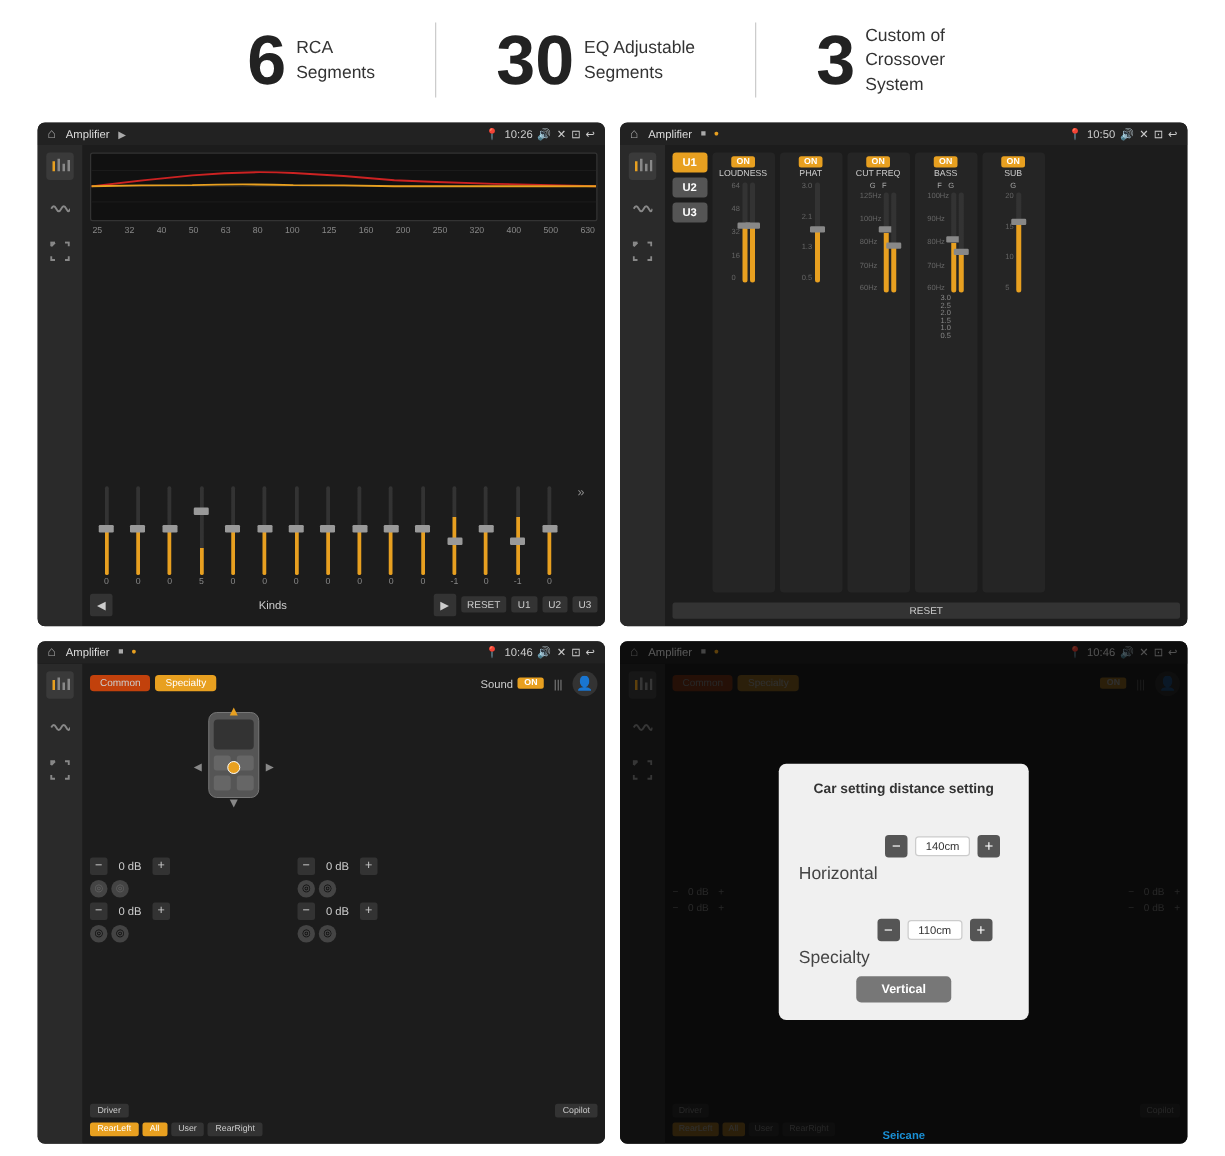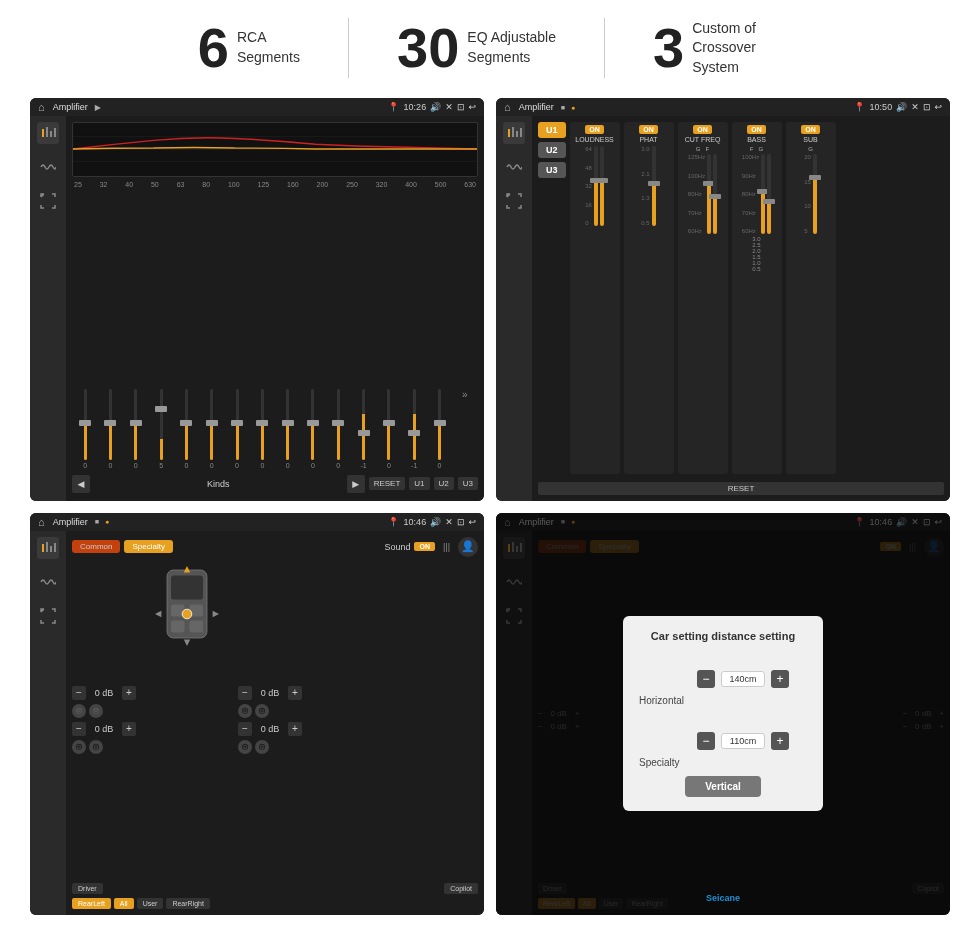--- a/index.html
+++ b/index.html
@@ -486,21 +486,21 @@
     }
 
     .dialog-row {
       display: flex;
       align-items: center;
       gap: 6px;
       margin-bottom: 8px;
     }
 
     .dialog-label {
-      font-size: 10px;
+      font-size: 14px;
       color: #444;
       min-width: 52px;
       margin-top: 43px;
     }
 
     .dialog-minus, .dialog-plus {
       width: 18px;
       height: 18px;
       background: #555;
       border-radius: 3px;
@@ -541,21 +541,21 @@
     .eq-curve-svg {
       position: absolute;
       top: 0; left: 0;
       width: 100%;
       height: 100%;
     }
 
     
     .watermark {
       position: absolute;
-      bottom: 12px;
+      bottom: 2px;
       left: 50%;
       transform: translateX(-50%);
       font-size: 9px;
       color: #1a90d5;
       font-weight: bold;
       z-index: 20;
     }
   </style>
 </head>
 <body>

